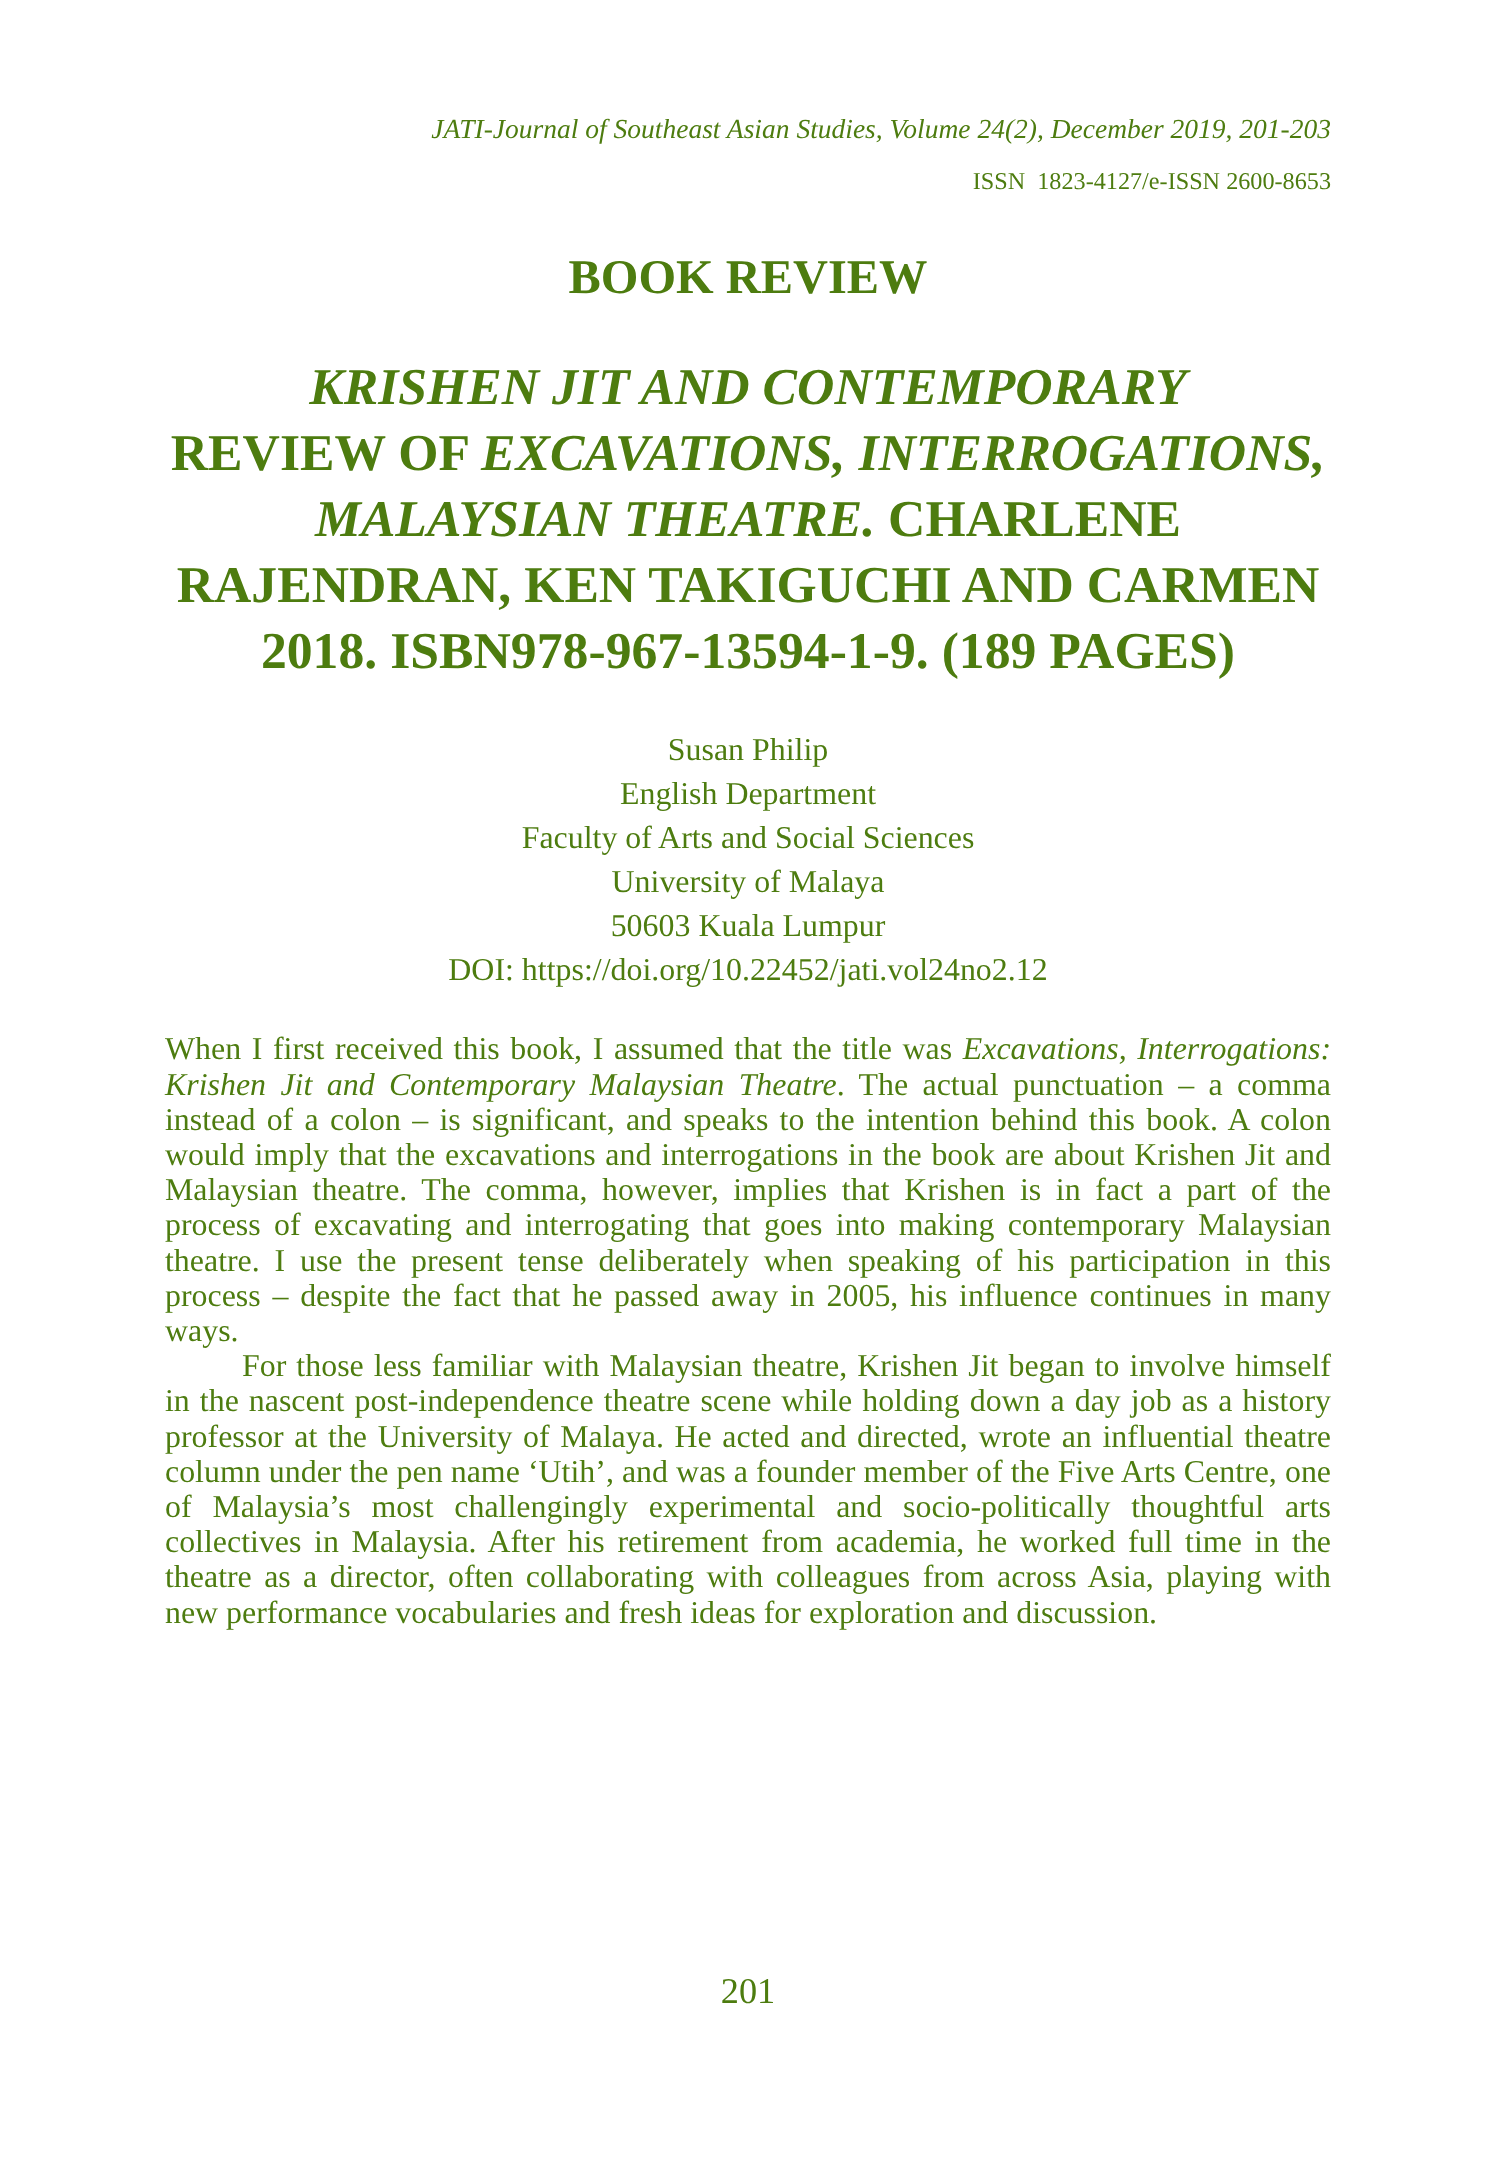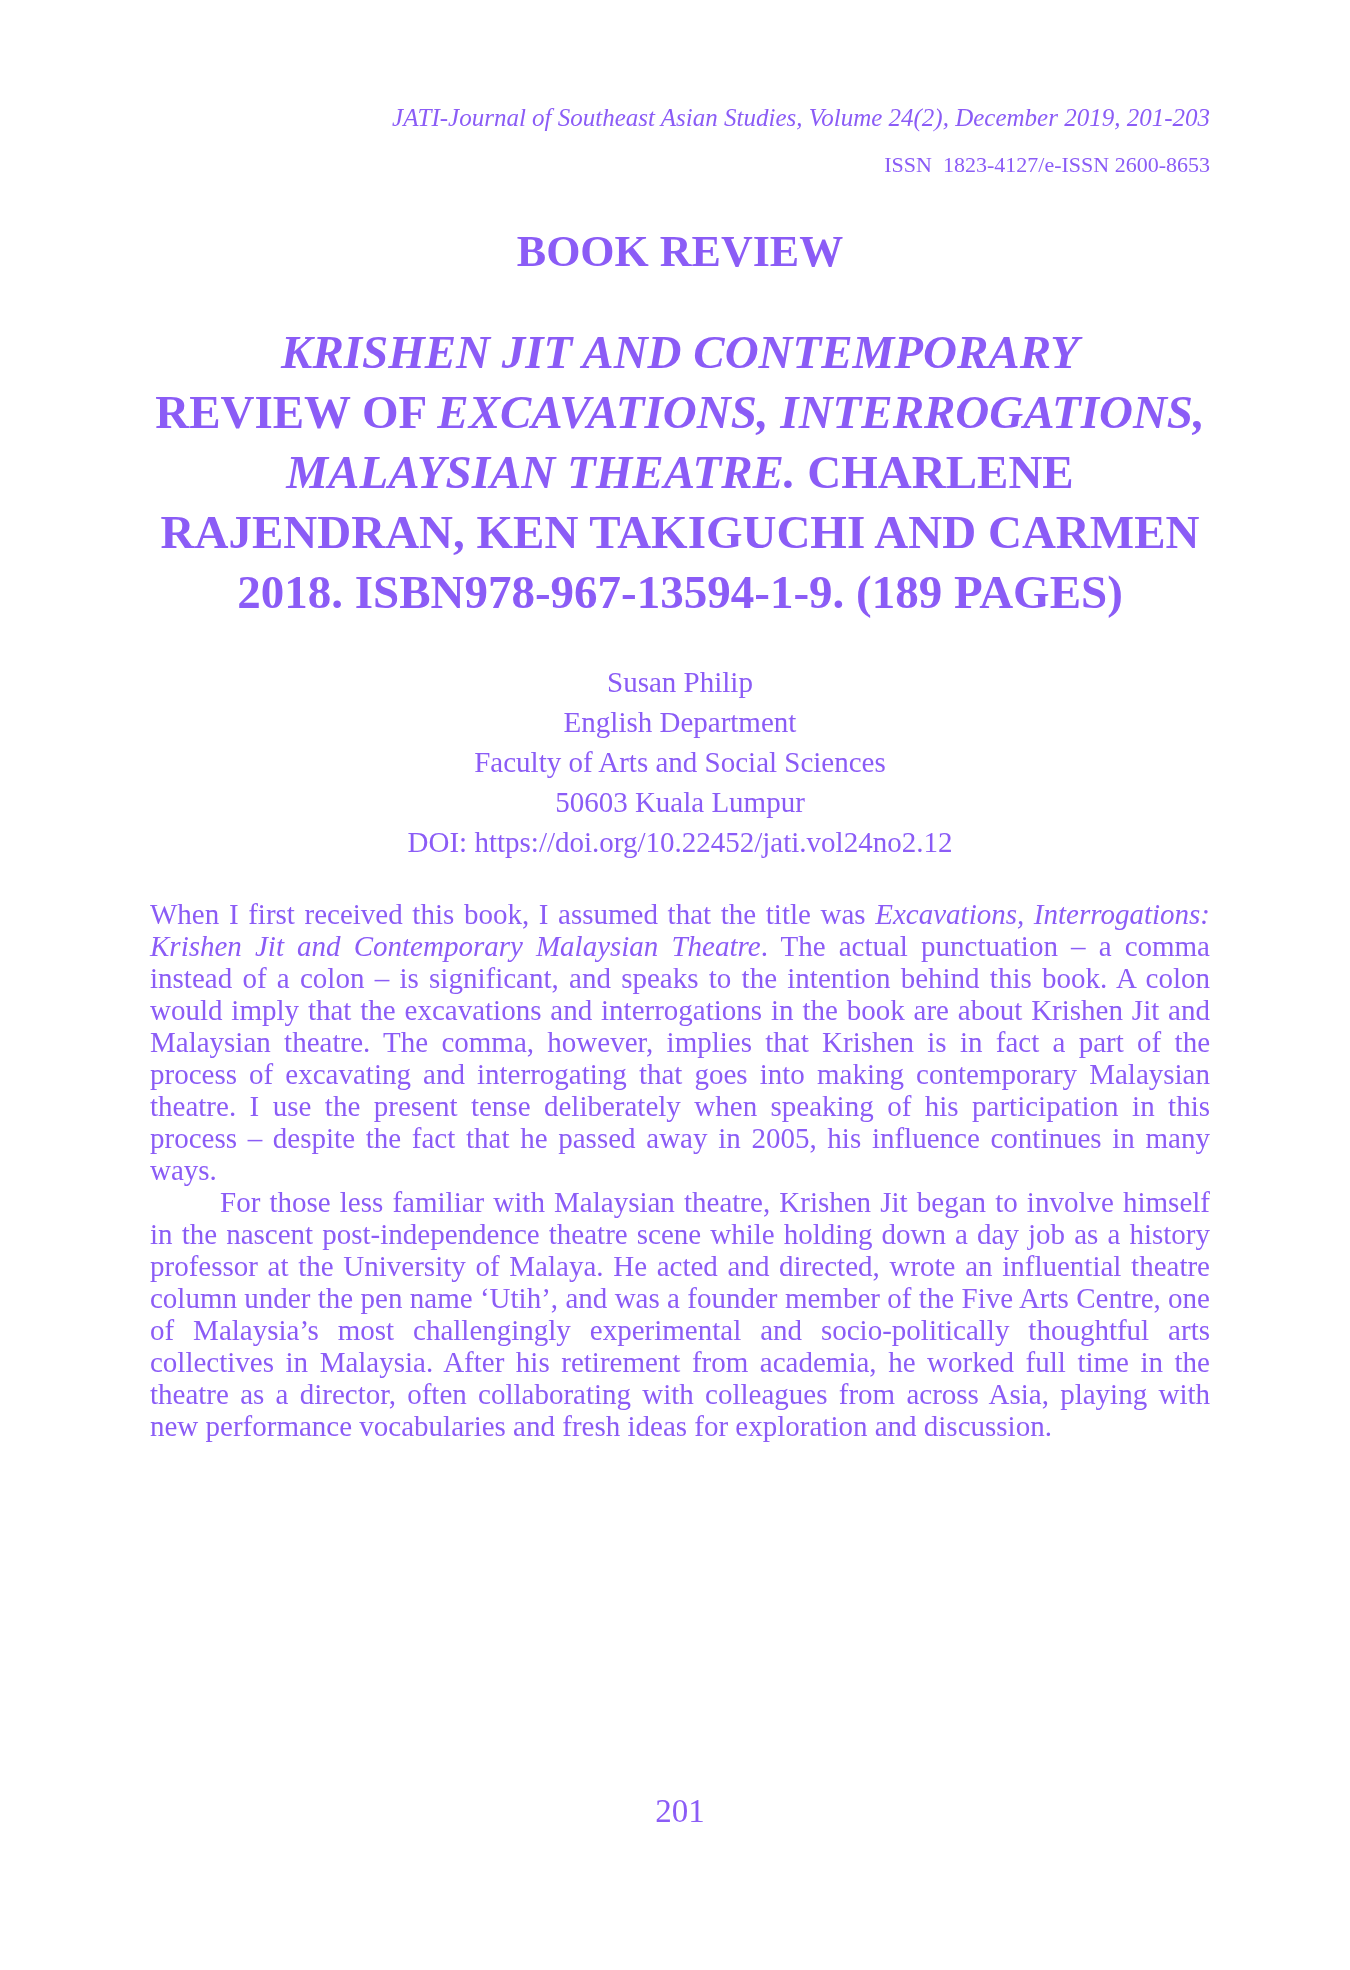--- a/index.html
+++ b/index.html
@@ -1,18 +1,18 @@
 <!DOCTYPE html>
 <html><head>
 <meta charset="utf-8">
 <style>
   html, body { margin: 0; padding: 0; background: #e8e8e8; }
   .page {
     width: 1350px; height: 1970px;
-    background: #ffffff; color: #8b5cf6;
+    background: #ffffff; color: #4d7c0f;
     font-family: "Liberation Serif", "DejaVu Serif", serif;
     position: relative; box-sizing: border-box;
     padding: 103px 140px 0 150px;
     margin: 0 auto;
   }
   .page-header { text-align: right; }
   .journal-line { font-style: italic; font-size: 25px; line-height: 30px; }
   .issn-line { font-size: 22px; line-height: 27px; white-space: pre; margin-top: 18px; }
   .section-heading { margin: 48px 0 0 0; text-align: center; font-weight: bold; font-size: 44px; line-height: 52px; }
   .article-title { margin: 44px 0 0 0; text-align: center; font-weight: bold; font-size: 47px; }
@@ -41,20 +41,21 @@
       <div class="title-line"><span>REVIEW OF </span><span class="it">EXCAVATIONS, INTERROGATIONS,</span></div>
       <div class="title-line"><span class="it">MALAYSIAN THEATRE.</span><span> CHARLENE</span></div>
       <div class="title-line"><span>RAJENDRAN, KEN TAKIGUCHI AND CARMEN</span></div>
       <div class="title-line"><span>2018. ISBN978-967-13594-1-9. (189 PAGES)</span></div>
     </h1>
 
   <div class="author-block">
       <div class="author-line">Susan Philip</div>
       <div class="author-line">English Department</div>
       <div class="author-line">Faculty of Arts and Social Sciences</div>
+      <div class="author-line">University of Malaya</div>
       <div class="author-line">50603 Kuala Lumpur</div>
       <div class="author-line">DOI: https://doi.org/10.22452/jati.vol24no2.12</div>
     </div>
 
   <main class="article-body">
       <p class="para"><span>When I first received this book, I assumed that the title was </span><span class="it">Excavations, Interrogations: Krishen Jit and Contemporary Malaysian Theatre</span><span>. The actual punctuation – a comma instead of a colon – is significant, and speaks to the intention behind this book. A colon would imply that the excavations and interrogations in the book are about Krishen Jit and Malaysian theatre. The comma, however, implies that Krishen is in fact a part of the process of excavating and interrogating that goes into making contemporary Malaysian theatre. I use the present tense deliberately when speaking of his participation in this process – despite the fact that he passed away in 2005, his influence continues in many ways.</span></p>
       <p class="para indent"><span>For those less familiar with Malaysian theatre, Krishen Jit began to involve himself in the nascent post-independence theatre scene while holding down a day job as a history professor at the University of Malaya. He acted and directed, wrote an influential theatre column under the pen name ‘Utih’, and was a founder member of the Five Arts Centre, one of Malaysia’s most challengingly experimental and socio-politically thoughtful arts collectives in Malaysia. After his retirement from academia, he worked full time in the theatre as a director, often collaborating with colleagues from across Asia, playing with new performance vocabularies and fresh ideas for exploration and discussion.</span></p>
     </main>
 
   <div class="page-number">201</div>

